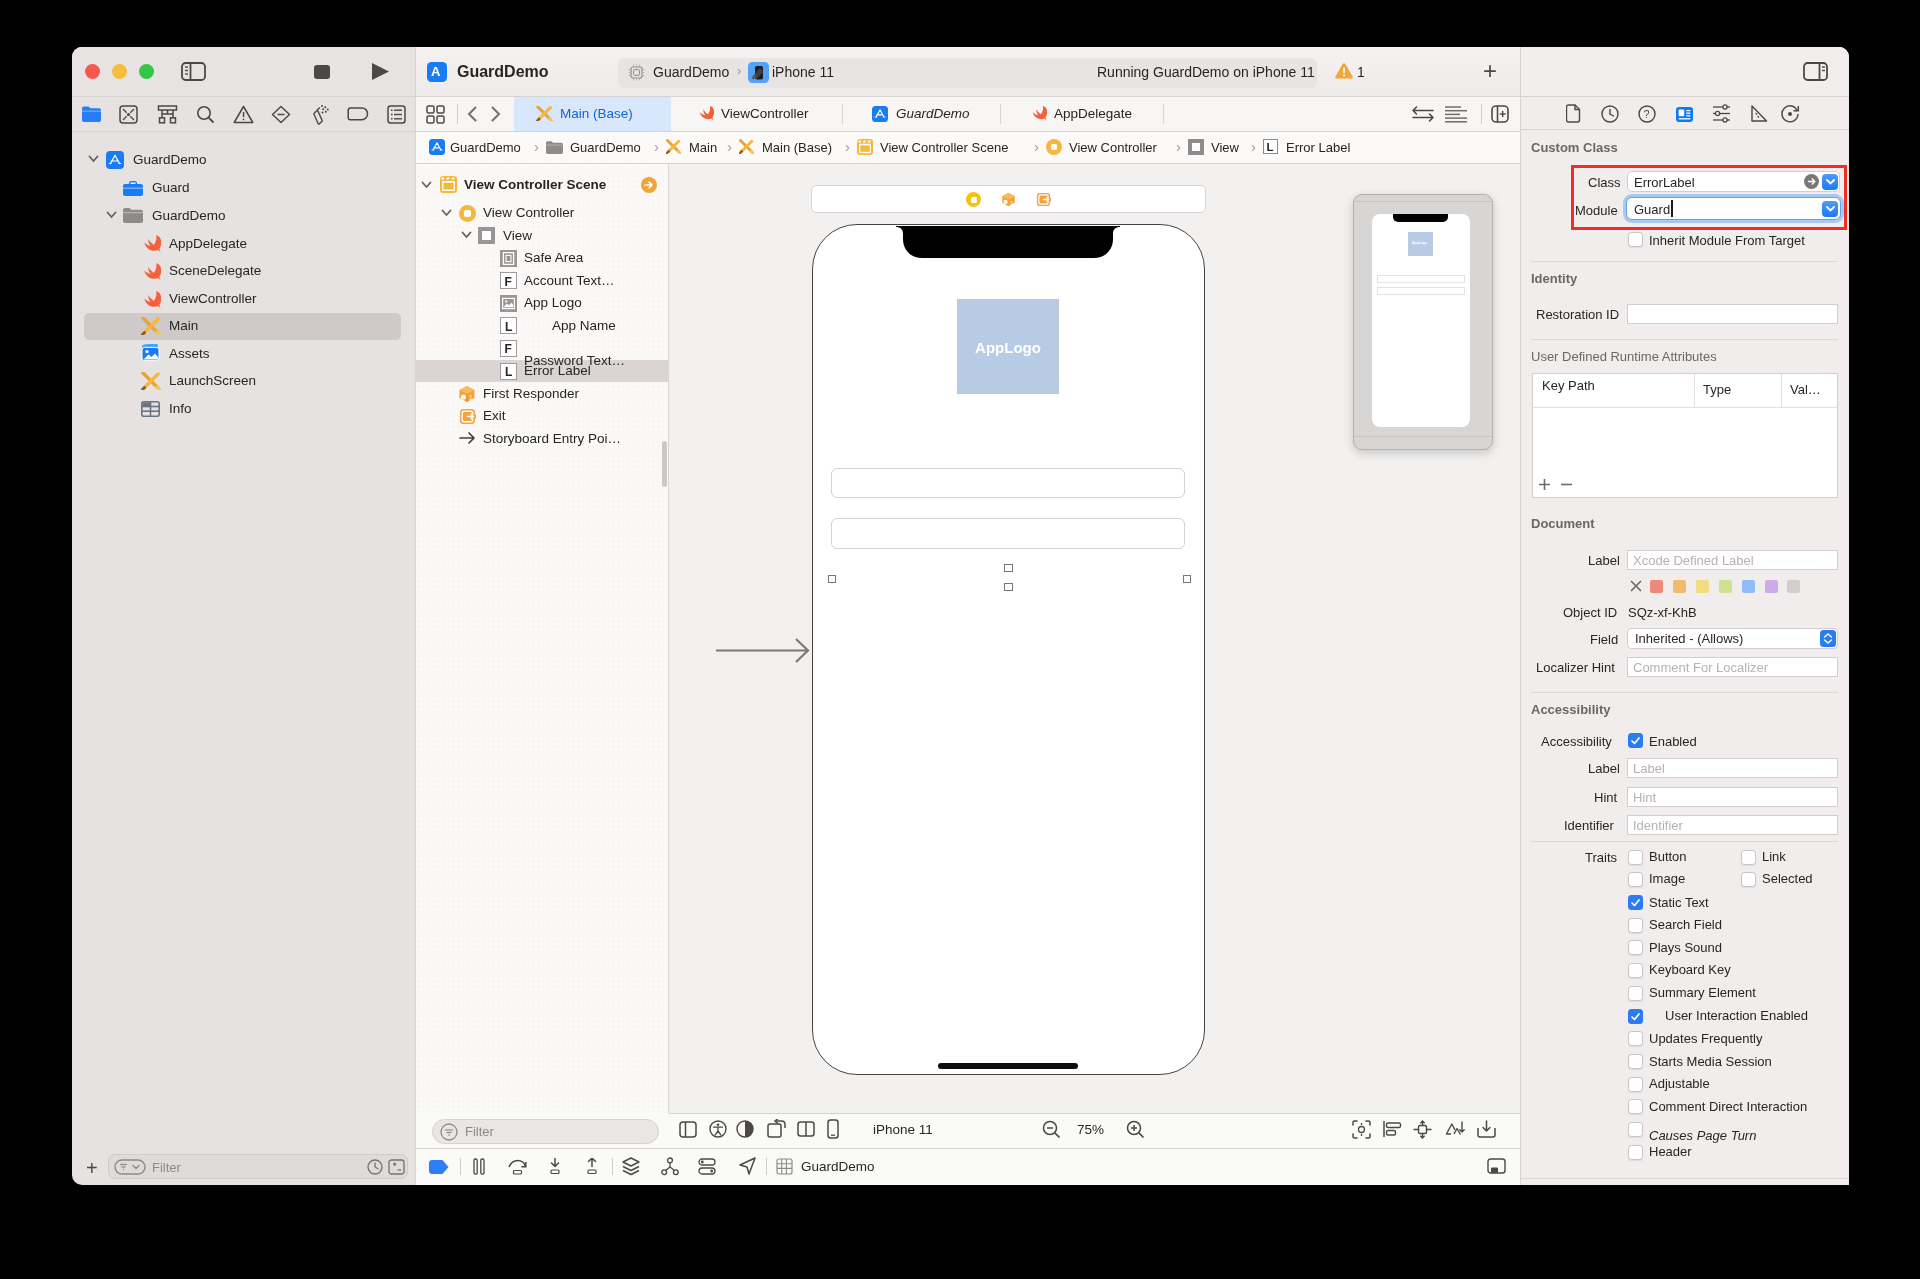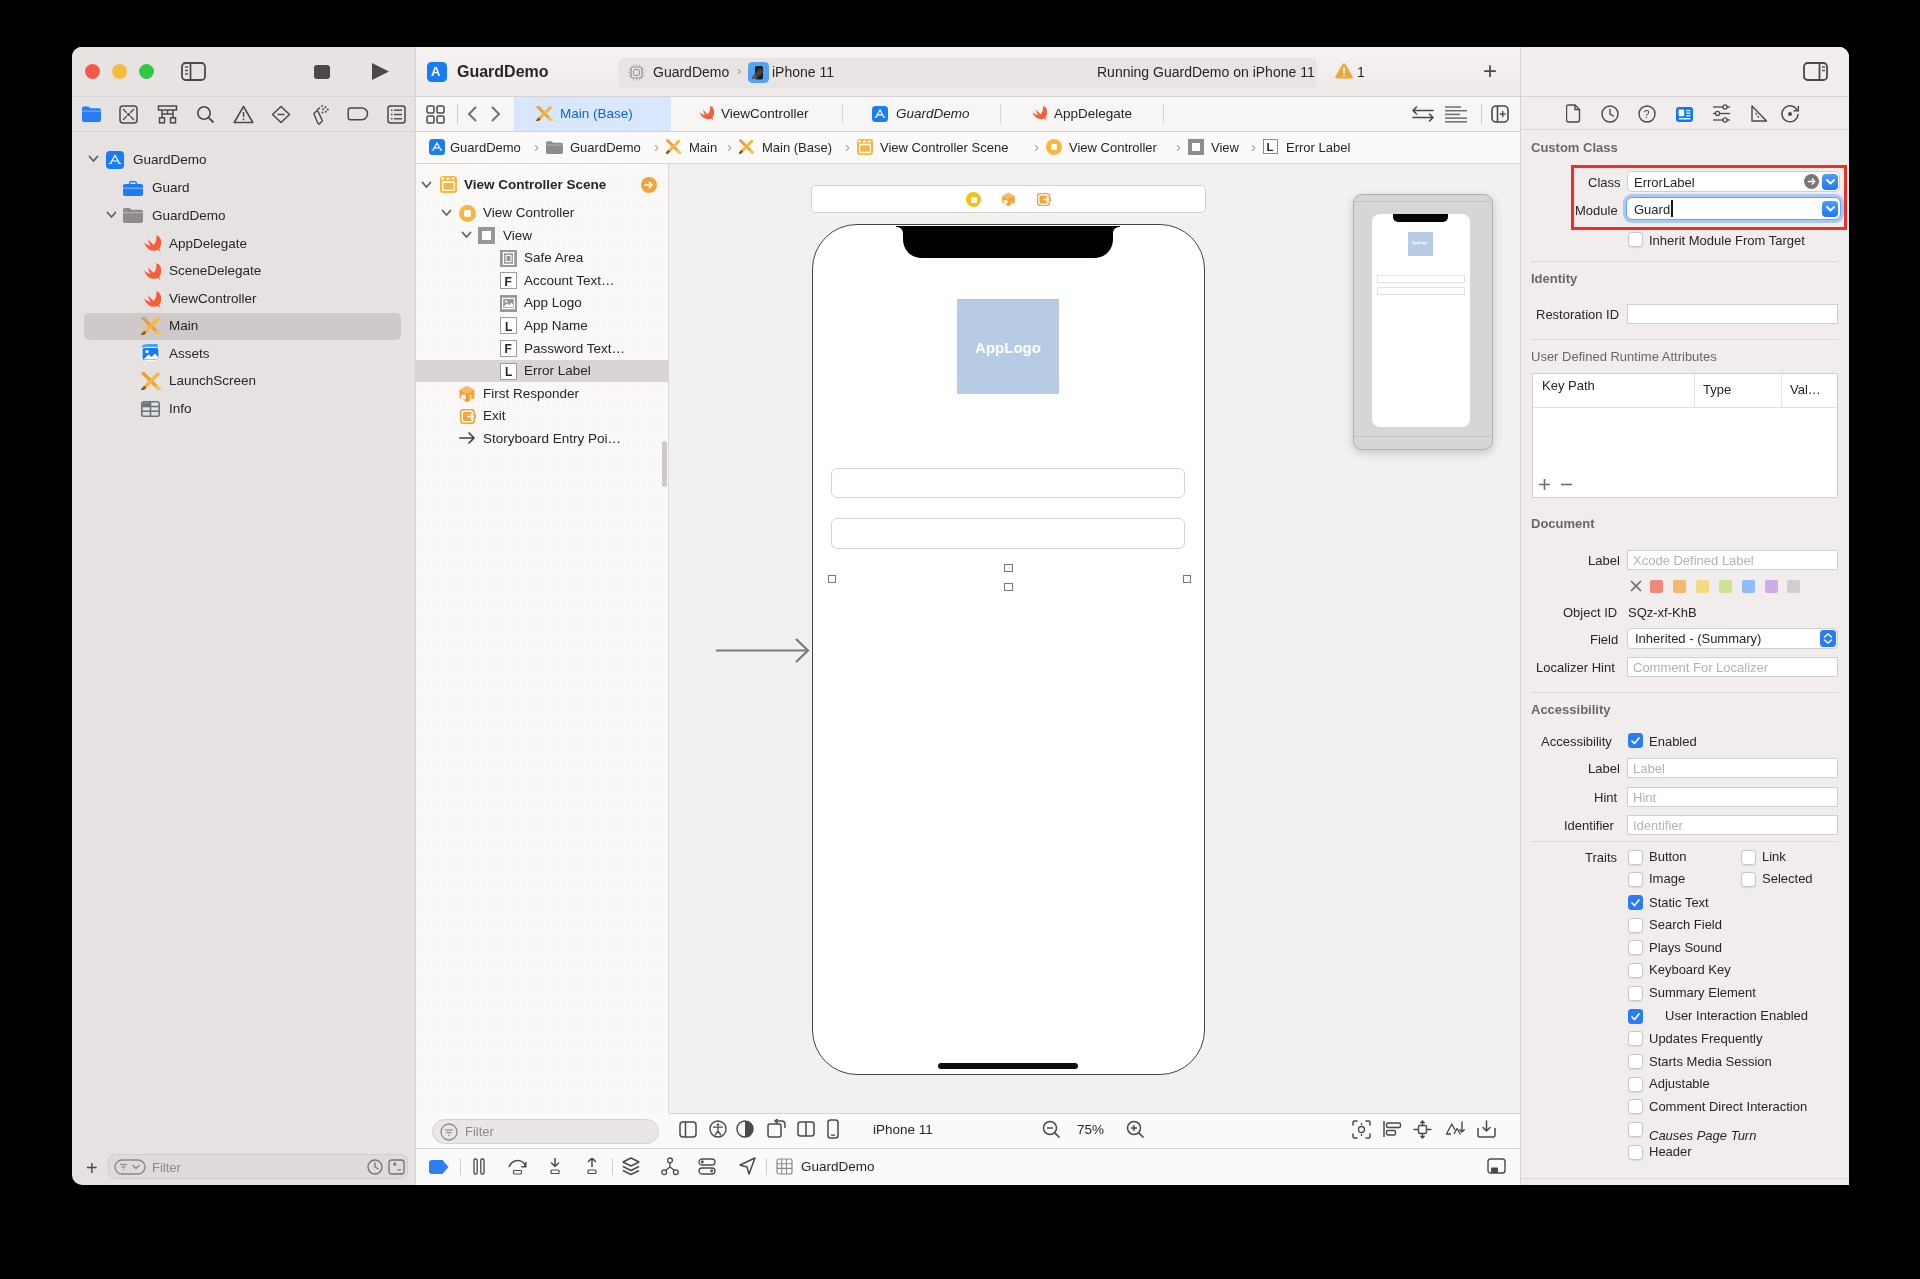--- a/index.html
+++ b/index.html
@@ -414,25 +414,25 @@
 <div class="abs" style="left:500px;top:294.7px;width:17px;height:17px;background:#9a9695;"></div>
 <svg class="abs" style="left:500px;top:294.7px;" width="17" height="17" viewBox="0 0 17 17">
         <rect x="2.6" y="3.4" width="11.8" height="10.2" fill="none" stroke="#fff" stroke-width="1.2"></rect>
         <path d="M4 11.5 L7 8.5 L9 10.2 L11.4 7.8 L13.2 9.8 L13.2 12.2 L4 12.2 Z" fill="#fff"></path>
         <circle cx="6.2" cy="6.4" r="1.1" fill="#fff"></circle>
       </svg>
 <div class="txt" style="left:524px;top:295.2px;">App Logo</div>
 
 <div class="abs" style="left:500px;top:317.3px;width:17px;height:17px;background:#fff;border:1px solid #a09c9b;box-sizing:border-box;"></div>
 <div class="txt" style="left:505px;top:319.8px;font-size:12px;font-weight:bold;">L</div>
-<div class="txt" style="left:524px;top:317.8px;">App Name</div>
+<div class="txt" style="left:552px;top:317.8px;">App Name</div>
 
 <div class="abs" style="left:500px;top:339.9px;width:17px;height:17px;background:#fff;border:1px solid #a09c9b;box-sizing:border-box;"></div>
 <div class="txt" style="left:504.5px;top:342.4px;font-size:12px;font-weight:bold;">F</div>
-<div class="txt" style="left:524px;top:341px;">Password Text…</div>
+<div class="txt" style="left:524px;top:353px;">Password Text…</div>
 
 <div class="abs" style="left:500px;top:362.5px;width:17px;height:17px;background:#fff;border:1px solid #a09c9b;box-sizing:border-box;"></div>
 <div class="txt" style="left:505px;top:365px;font-size:12px;font-weight:bold;">L</div>
 <div class="txt" style="left:524px;top:363px;">Error Label</div>
 
 <svg class="abs" style="left:458px;top:385px;" width="18" height="18" viewBox="0 0 18 18">
         <path d="M9 1 L16.5 5 L16.5 13 L9 17 L1.5 13 L1.5 5 Z" fill="#f2a33c"></path>
         <path d="M9 1 L16.5 5 L9 9 L1.5 5 Z" fill="#f7bc5e"></path>
         <path d="M9 9 L9 17" stroke="#e08b28" stroke-width="1"></path>
         <circle cx="5.5" cy="12" r="2.6" fill="#fff" opacity=".9"></circle>
@@ -737,21 +737,21 @@
 <div class="abs" style="left:1673px;top:580px;width:13px;height:13px;background:#f3b96e;border-radius:2px;"></div>
 <div class="abs" style="left:1696px;top:580px;width:13px;height:13px;background:#f2dc7f;border-radius:2px;"></div>
 <div class="abs" style="left:1719px;top:580px;width:13px;height:13px;background:#cfe294;border-radius:2px;"></div>
 <div class="abs" style="left:1742px;top:580px;width:13px;height:13px;background:#90bdf8;border-radius:2px;"></div>
 <div class="abs" style="left:1765px;top:580px;width:13px;height:13px;background:#cfaae8;border-radius:2px;"></div>
 <div class="abs" style="left:1787px;top:580px;width:13px;height:13px;background:#d2cecd;border-radius:2px;"></div>
 <div class="txt" style="left:1563px;top:605px;">Object ID</div>
 <div class="txt" style="left:1628px;top:605px;">SQz-xf-KhB</div>
 <div class="txt" style="left:1590px;top:632px;">Field</div>
 <div class="abs" style="left:1627px;top:628px;width:211px;height:21px;background:#fff;border:1px solid #d2cecd;border-radius:4px;box-sizing:border-box;"></div>
-<div class="txt" style="left:1635px;top:631px;">Inherited - (Summary)</div>
+<div class="txt" style="left:1635px;top:631px;">Inherited - (Allows)</div>
 <div class="abs" style="left:1820px;top:630px;width:16px;height:17px;background:#2a7cf5;border-radius:3.5px;"></div>
 <svg class="abs" style="left:1823px;top:633px;" width="10" height="11" viewBox="0 0 10 11">
         <path d="M1.5 4 L5 1 L8.5 4 M1.5 7 L5 10 L8.5 7" fill="none" stroke="#fff" stroke-width="1.4" stroke-linecap="round" stroke-linejoin="round"></path>
       </svg>
 <div class="txt" style="left:1536px;top:660px;">Localizer Hint</div>
 <div class="abs" style="left:1627px;top:657px;width:211px;height:20px;background:#fff;border:1px solid #d2cecd;box-sizing:border-box;"></div>
 <div class="txt" style="left:1633px;top:660px;color:#b6b2b1;">Comment For Localizer</div>
 <div class="hline" style="left:1531px;top:692px;width:307px;background:#dcd8d7;"></div>
 <div class="txt" style="left:1531px;top:702px;font-weight:bold;color:#6c6766;">Accessibility</div>
 <div class="txt" style="left:1541px;top:734px;">Accessibility</div>

